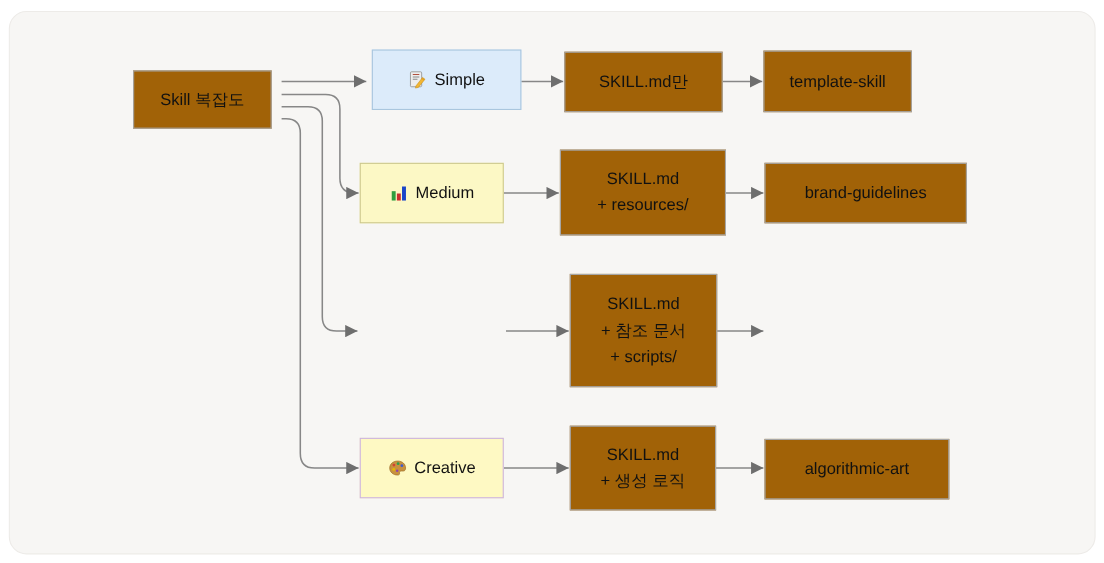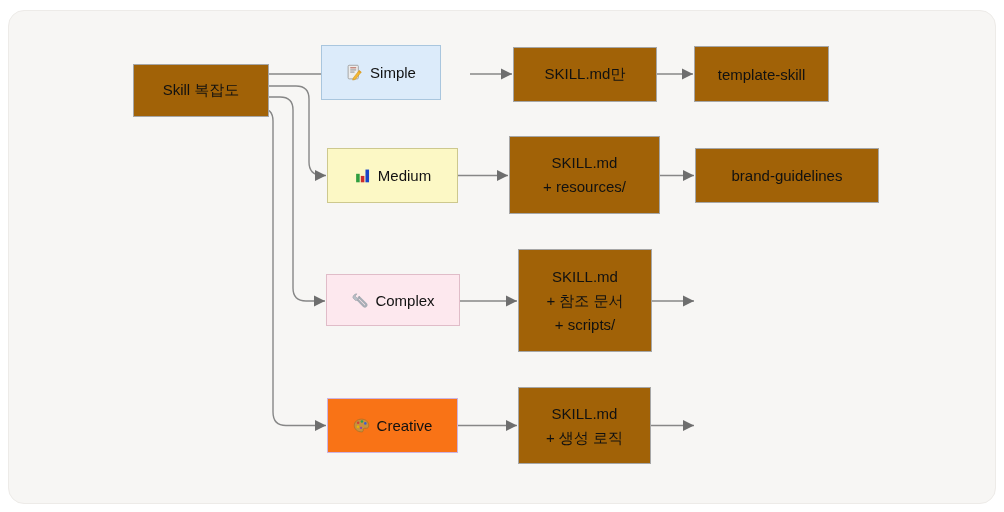--- a/index.html
+++ b/index.html
@@ -48,25 +48,25 @@
       <path d="M657 74 H693" marker-end="url(#arrow)"></path>
       <path d="M458 175.5 H508" marker-end="url(#arrow)"></path>
       <path d="M660 175.5 H694" marker-end="url(#arrow)"></path>
       <path d="M460 301 H517" marker-end="url(#arrow)"></path>
       <path d="M652 301 H694" marker-end="url(#arrow)"></path>
       <path d="M458 425.5 H517" marker-end="url(#arrow)"></path>
       <path d="M651 425.5 H694" marker-end="url(#arrow)"></path>
     </g>
   </svg>
 
-  <div class="node gray" style="left:133px;top:64px;width:136px;height:53px">
+  <div class="node gray" style="left:121px;top:64px;width:126px;height:53px">
     <span>Skill 복잡도</span>
   </div>
 
-  <div class="node cat" style="left: 321px; top: 45px; width: 120px; height: 55px; background-color: rgb(220, 235, 250); border-color: rgb(169, 198, 222);">
+  <div class="node cat" style="left: 338px; top: 45px; width: 136px; height: 55px; background-color: rgb(220, 235, 250); border-color: rgb(169, 198, 222);">
     <span class="icon">
       <svg viewBox="0 0 20 20" width="17" height="17">
         <rect x="2.5" y="1.5" width="12" height="16" rx="1.2" fill="#ededed" stroke="#9a9a9a" stroke-width="1"></rect>
         <line x1="5" y1="4.5" x2="12" y2="4.5" stroke="#b05040" stroke-width="1.1"></line>
         <line x1="5" y1="7" x2="12" y2="7" stroke="#8a8a8a" stroke-width="1.1"></line>
         <line x1="5" y1="9.5" x2="10" y2="9.5" stroke="#8a8a8a" stroke-width="1.1"></line>
         <path d="M8.5 16.5 L15.5 7.5 L18 9.5 L11 18.2 L7.8 18.9 Z" fill="#f2b632" stroke="#c98d1a" stroke-width="0.6"></path>
         <path d="M15.5 7.5 L18 9.5 L16.8 11 L14.4 9 Z" fill="#e0a126"></path>
       </svg>
     </span>
@@ -90,45 +90,39 @@
     <span class="lbl">Medium</span>
   </div>
   <div class="node gray multi" style="left:509px;top:136px;width:151px;height:78px">
     <div class="line">SKILL.md</div>
     <div class="line">+ resources/</div>
   </div>
   <div class="node gray" style="left:695px;top:148px;width:184px;height:55px">
     <span>brand-guidelines</span>
   </div>
 
-  <div class="node cat" style="left: 326px; top: 274px; width: 134px; height: 52px; background-color: rgb(253, 232, 238); border-color: rgb(224, 188, 200);">
-    <span class="icon">
-      <svg viewBox="0 0 20 20" width="17" height="17">
-        <path d="M7.2 8.6 L15.2 16.6 a1.7 1.7 0 0 0 2.4-2.4 L9.6 6.2" fill="none" stroke="#a7adb5" stroke-width="2.6" stroke-linecap="round"></path>
-        <path d="M2.2 6.9 A4.6 4.6 0 0 1 6.9 2.2 L4.9 4.9 L7.3 7.3 L10 5.3 A4.6 4.6 0 0 1 5.3 10 Z" fill="#b9bfc7" stroke="#8e949c" stroke-width="0.6"></path>
-      </svg>
-    </span>
-    <span class="lbl">Complex</span>
-  </div>
   <div class="node gray multi" style="left:518px;top:249px;width:134px;height:103px">
     <div class="line">SKILL.md</div>
     <div class="line">+ 참조 문서</div>
     <div class="line">+ scripts/</div>
   </div>
 
-  <div class="node cat" style="left: 327px; top: 398px; width: 131px; height: 55px; background-color: #f97316; border-color: rgb(205, 179, 224);">
+  <div class="node cat" style="left: 327px; top: 398px; width: 131px; height: 55px; background-color: #fef9c3; border-color: rgb(205, 179, 224);">
     <span class="icon">
       <svg viewBox="0 0 20 20" width="17" height="17">
         <path d="M10 2.5 C5 2.5 1.5 5.8 1.5 10 C1.5 14.2 5 17.5 10 17.5 C11.6 17.5 12.3 16.6 12 15.4 C11.7 14.2 12.4 13.2 13.8 13.2 L16 13.2 C17.5 13.2 18.5 12 18.5 10 C18.5 5.8 15 2.5 10 2.5 Z" fill="#c8913f" stroke="#9a6a25" stroke-width="0.7"></path>
         <circle cx="6" cy="6.8" r="1.5" fill="#d24335"></circle>
         <circle cx="10.5" cy="5.3" r="1.5" fill="#2b9e4f"></circle>
         <circle cx="14.5" cy="7.5" r="1.5" fill="#3c5bd0"></circle>
         <circle cx="5.8" cy="11.5" r="1.5" fill="#e6b800"></circle>
         <circle cx="9.5" cy="12.8" r="1.3" fill="#8e44ad"></circle>
       </svg>
     </span>
     <span class="lbl">Creative</span>
   </div>
   <div class="node gray multi" style="left:518px;top:387px;width:133px;height:77px">
     <div class="line">SKILL.md</div>
     <div class="line">+ 생성 로직</div>
   </div>
+  <div class="node gray" style="left:695px;top:399px;width:168px;height:55px">
+    <span>algorithmic-art</span>
+  </div>
 </div>
 
 </body></html>

